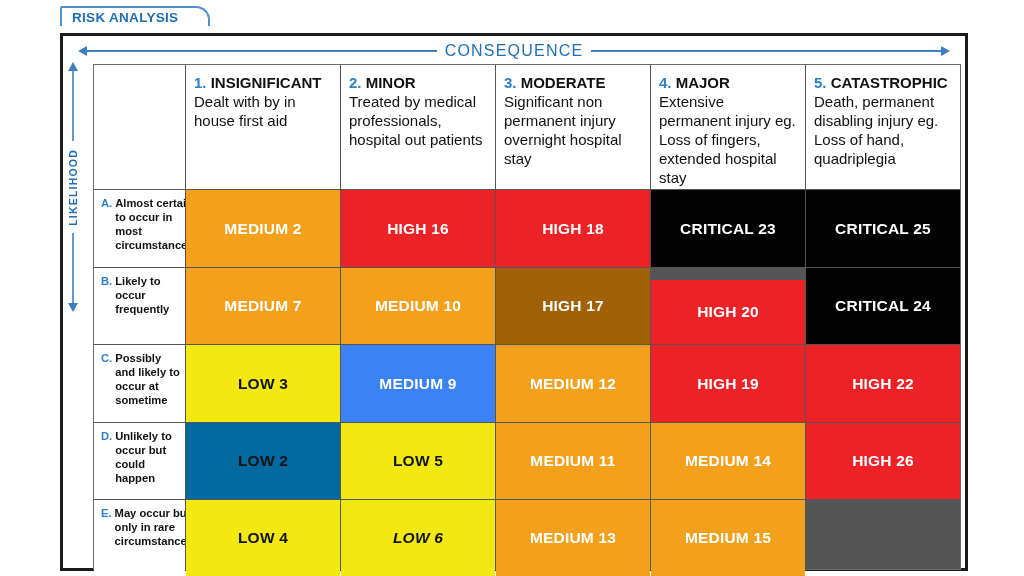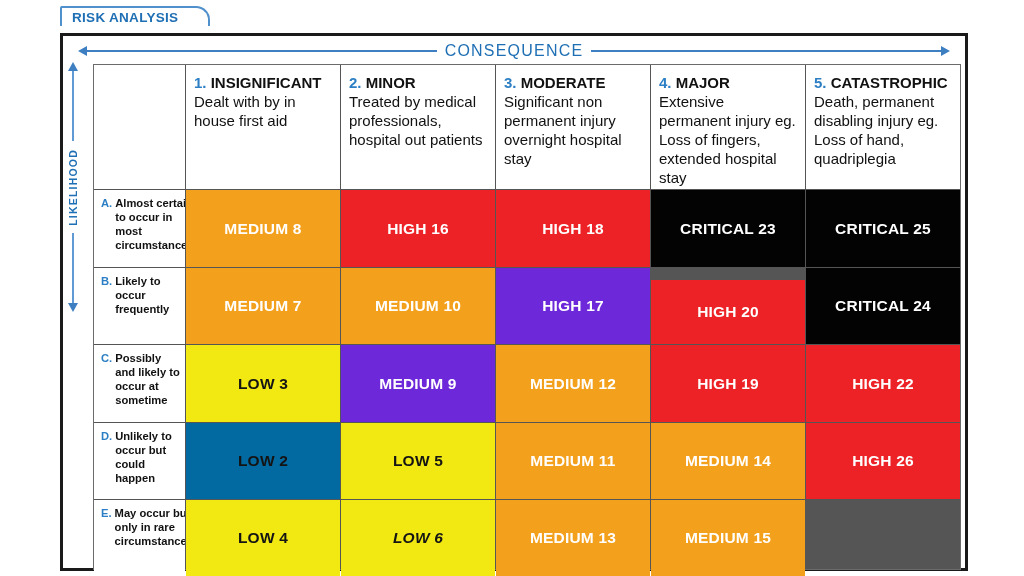--- a/index.html
+++ b/index.html
@@ -244,40 +244,40 @@
     <div class="cell corner"></div>
     <div class="cell colhead"><span class="hnum">1.</span> <span class="htitle">INSIGNIFICANT</span><span class="hdesc">Dealt with by in house first aid</span></div>
     <div class="cell colhead"><span class="hnum">2.</span> <span class="htitle">MINOR</span><span class="hdesc">Treated by medical professionals, hospital out patients</span></div>
     <div class="cell colhead"><span class="hnum">3.</span> <span class="htitle">MODERATE</span><span class="hdesc">Significant non permanent injury overnight hospital stay</span></div>
     <div class="cell colhead"><span class="hnum">4.</span> <span class="htitle">MAJOR</span><span class="hdesc">Extensive permanent injury  eg. Loss of fingers, extended hospital stay</span></div>
     <div class="cell colhead"><span class="hnum">5.</span> <span class="htitle">CATASTROPHIC</span><span class="hdesc">Death, permanent disabling injury eg. Loss of hand, quadriplegia</span></div>
     <div class="cell rowhead">
       <span class="rnum">A.</span>
       <span class="rtext">Almost certain to occur in most circumstances</span>
     </div>
-    <div class="cell risk medium" style="background: rgb(243, 160, 28);">MEDIUM 8</div>
+    <div class="cell risk medium" style="background: rgb(243, 160, 28);">MEDIUM 2</div>
     <div class="cell risk high" style="background: rgb(237, 34, 39);">HIGH 16</div>
     <div class="cell risk high" style="background: rgb(237, 34, 39);">HIGH 18</div>
     <div class="cell risk critical" style="background: rgb(3, 3, 3);">CRITICAL 23</div>
     <div class="cell risk critical" style="background: rgb(3, 3, 3);">CRITICAL 25</div>
     <div class="cell rowhead">
       <span class="rnum">B.</span>
       <span class="rtext">Likely to occur frequently</span>
     </div>
     <div class="cell risk medium" style="background: rgb(243, 160, 28);">MEDIUM 7</div>
     <div class="cell risk medium" style="background: rgb(243, 160, 28);">MEDIUM 10</div>
-    <div class="cell risk high" style="background: #6d28d9;">HIGH 17</div>
+    <div class="cell risk high" style="background: #a16207;">HIGH 17</div>
     <div class="cell risk high" style="background: rgb(237, 34, 39); margin-top: 12px;">HIGH 20</div>
     <div class="cell risk critical" style="background: rgb(3, 3, 3);">CRITICAL 24</div>
     <div class="cell rowhead">
       <span class="rnum">C.</span>
       <span class="rtext">Possibly and likely to occur at sometime</span>
     </div>
     <div class="cell risk low" style="background: rgb(242, 233, 19);">LOW 3</div>
-    <div class="cell risk medium" style="background: #6d28d9;">MEDIUM 9</div>
+    <div class="cell risk medium" style="background: #3b82f6;">MEDIUM 9</div>
     <div class="cell risk medium" style="background: rgb(243, 160, 28);">MEDIUM 12</div>
     <div class="cell risk high" style="background: rgb(237, 34, 39);">HIGH 19</div>
     <div class="cell risk high" style="background: rgb(237, 34, 39);">HIGH 22</div>
     <div class="cell rowhead">
       <span class="rnum">D.</span>
       <span class="rtext">Unlikely to occur but could happen</span>
     </div>
     <div class="cell risk low" style="background: #0369a1;">LOW 2</div>
     <div class="cell risk low" style="background: rgb(242, 233, 19);">LOW 5</div>
     <div class="cell risk medium" style="background: rgb(243, 160, 28);">MEDIUM 11</div>

